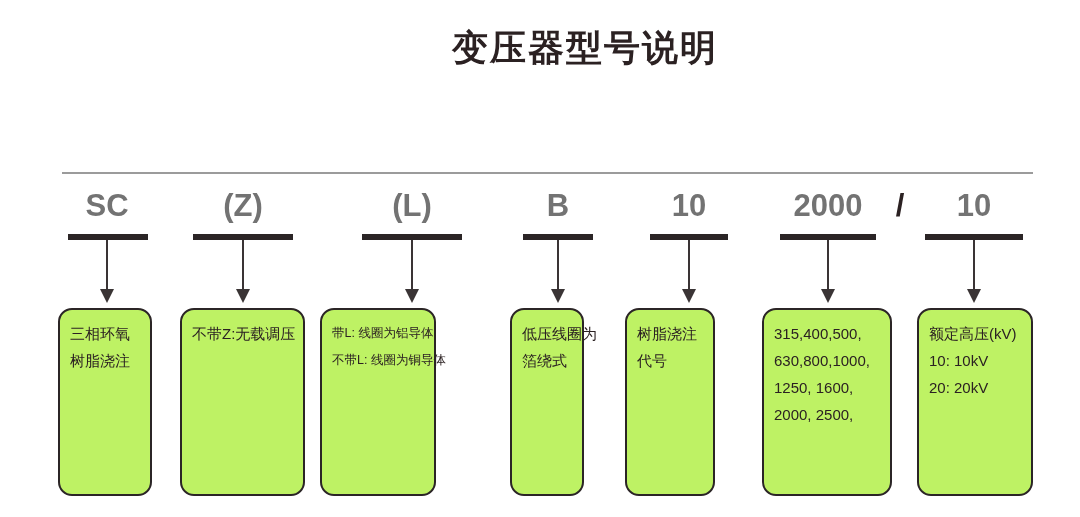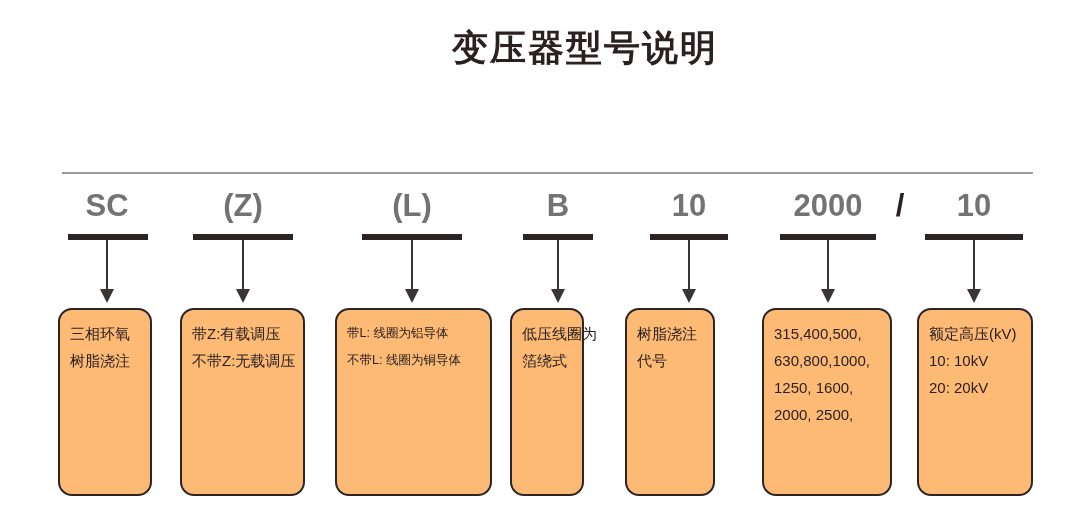--- a/index.html
+++ b/index.html
@@ -61,21 +61,21 @@
     top:289px;
     width:0;height:0;
     border-left:7px solid transparent;
     border-right:7px solid transparent;
     border-top:14px solid #3a3435;
   }
   .box{
     position:absolute;
     top:308px;height:188px;
     box-sizing:border-box;
-    background:#fdba74;
+    background:#bef264;
     border:2.5px solid #2b2526;
     border-radius:14px;
     padding:10px 5px 0 10px;
     color:#2b2122;
   }
   .box .line{
     font-size:15px;
     line-height:27px;
     white-space:nowrap;
   }
@@ -102,31 +102,30 @@
       <div class="line">树脂浇注</div>
     </div>
   </div>
 
   <div>
     <div class="code" style="left:243px">(Z)</div>
     <div class="bar" style="left:193px;width:100px"></div>
     <div class="stem" style="left:242px"></div>
     <div class="head" style="left:236px"></div>
     <div class="box" style="left:180px;width:125px">
-      <div class="line">带Z:有载调压</div>
       <div class="line">不带Z:无载调压</div>
     </div>
   </div>
 
   <div>
     <div class="code" style="left:412px">(L)</div>
     <div class="bar" style="left:362px;width:100px"></div>
     <div class="stem" style="left:411px"></div>
     <div class="head" style="left:405px"></div>
-    <div class="box small" style="left:335px;width:157px">
+    <div class="box small" style="left:320px;width:116px">
       <div class="line">带L: 线圈为铝导体</div>
       <div class="line">不带L: 线圈为铜导体</div>
     </div>
   </div>
 
   <div>
     <div class="code" style="left:558px">B</div>
     <div class="bar" style="left:523px;width:70px"></div>
     <div class="stem" style="left:557px"></div>
     <div class="head" style="left:551px"></div>

